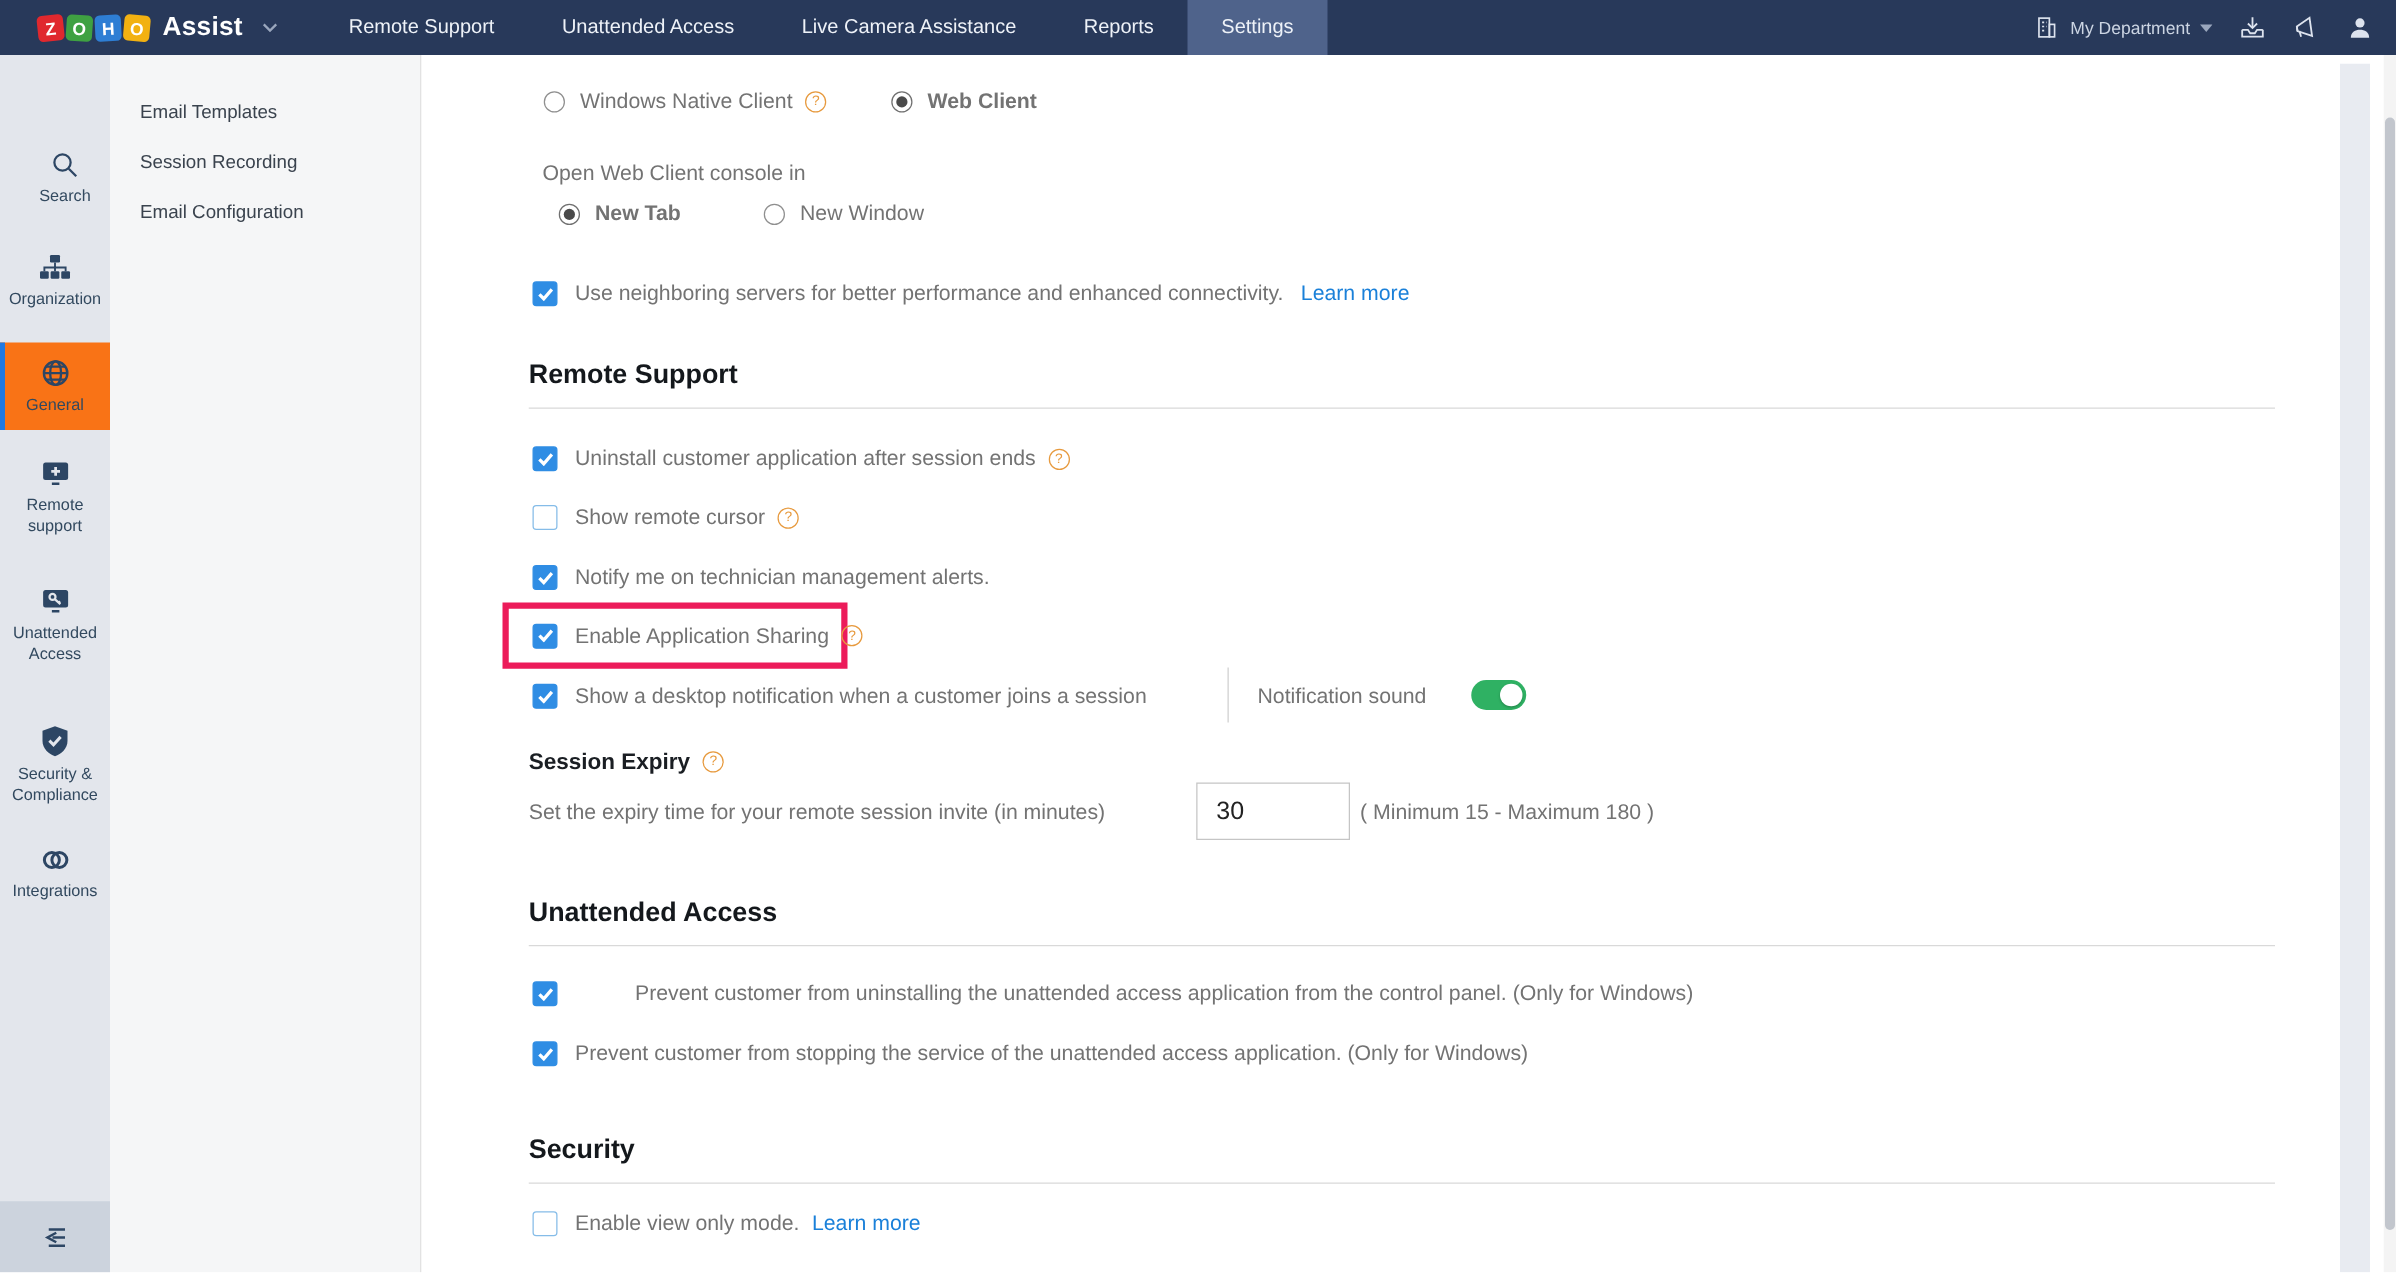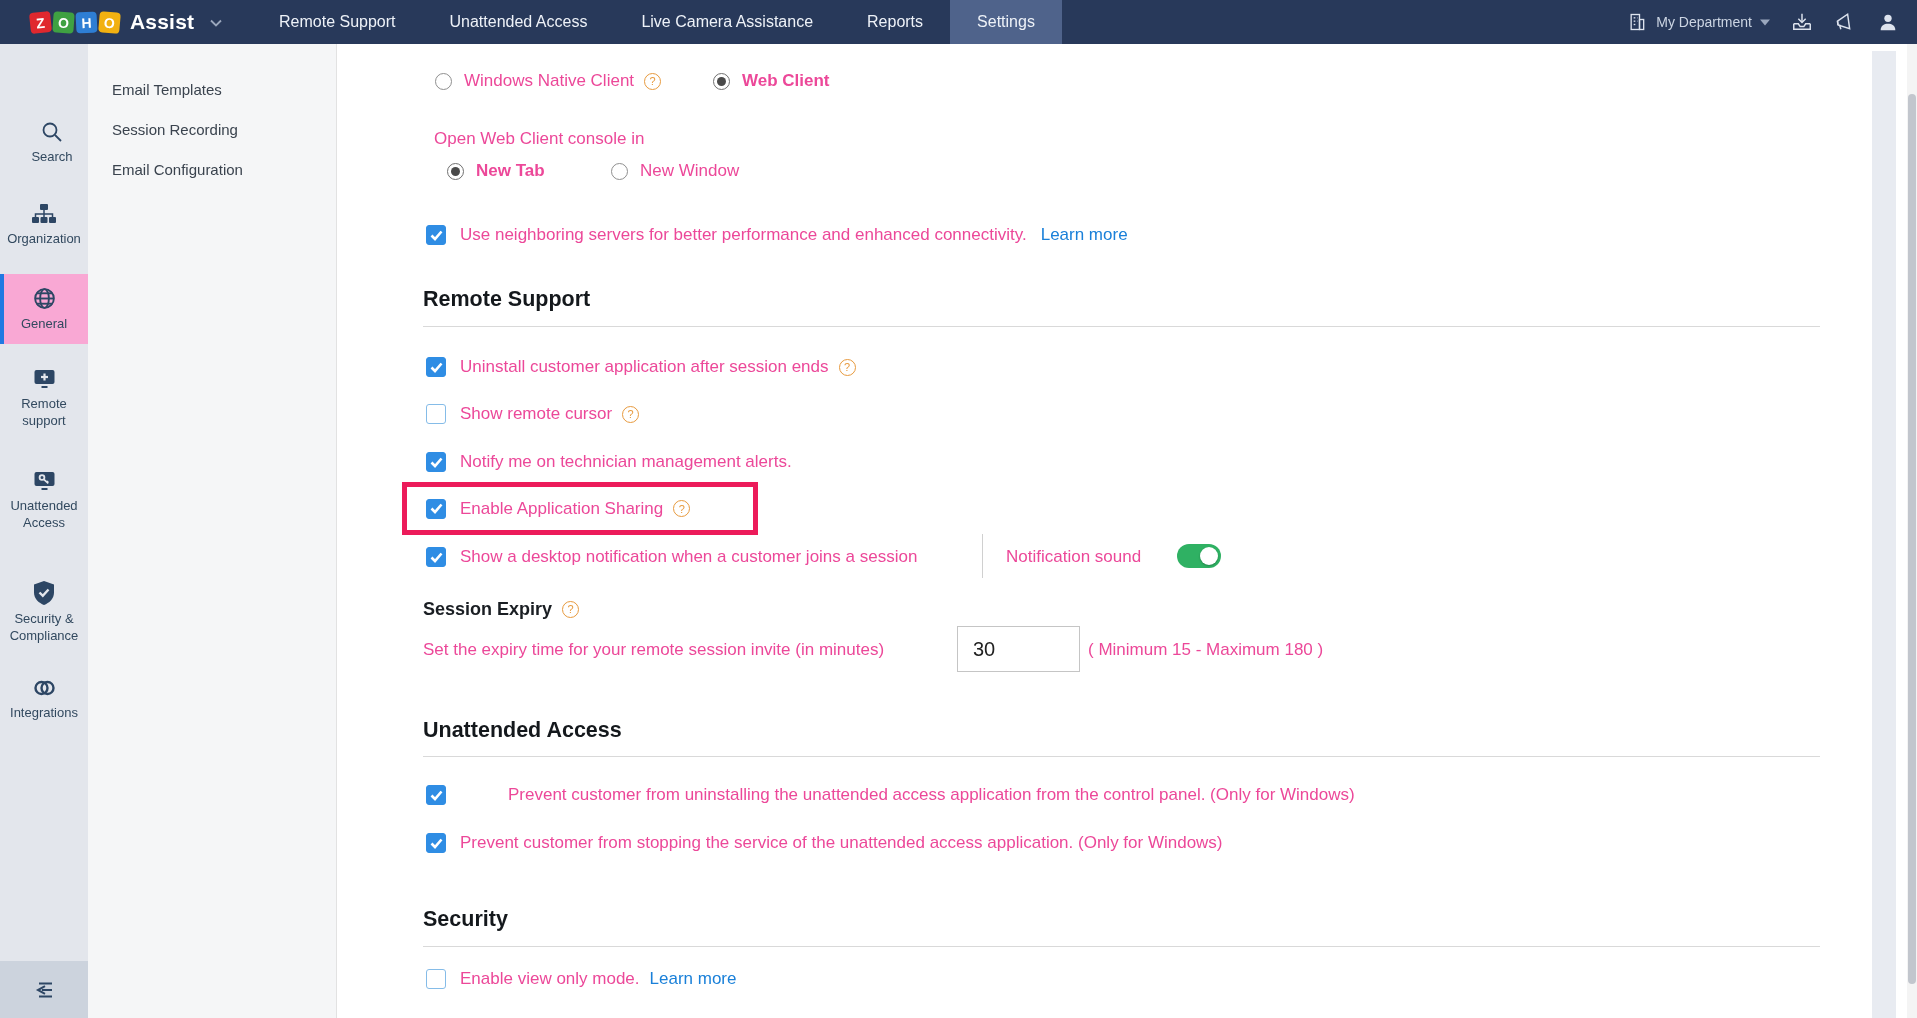--- a/index.html
+++ b/index.html
@@ -24,52 +24,52 @@
   .nav-right { margin-left:auto; display:flex; align-items:center; gap:21px; margin-right:18px;justify-content:center; }
   .dept { display:flex; align-items:center; gap:8px; color:#ccd5e3; font-size:14px; cursor:pointer; }
   .nav-ico { width:22px; height:22px; display:flex; align-items:center; justify-content:center; cursor:pointer; }
   .nav-ico svg { stroke:#dde3ee; fill:none; stroke-width:1.6; }
 
   
   .rail { position:absolute; left:0; top:44px; width:88px; bottom:0; background:#e3e6ec; z-index:20; }
   .rail-item { position:absolute; left:0; width:88px; display:flex; flex-direction:column; align-items:center; cursor:pointer; }
   .rail-item svg { stroke:#2d4664; fill:none; stroke-width:1.8; }
   .rail-label { margin-top:5px; font-size:13px; color:#32495f; text-align:center; line-height:1.3; padding:0 4px; }
-  .rail-item.active-tile { background:#f9a8d4; height:70px; justify-content:center; }
+  .rail-item.active-tile { background:#f97316; height:70px; justify-content:center; }
   .active-bar { position:absolute; left:0; top:0; bottom:0; width:4px; background:#2079e2; }
   .rail-bottom { position:absolute; left:0; bottom:0; width:88px; height:57px; background:#ccd3dd; display:flex; align-items:center; justify-content:center; cursor:pointer; }
   .rail-bottom svg { stroke:#2d4664; fill:none; stroke-width:2; }
 
   
   .subnav { position:absolute; left:88px; top:44px; width:249px; bottom:0; background:#f5f6f7; border-right:1px solid #e2e2e2; z-index:10; padding-top:26px; }
   .subnav-item { height:40px; line-height:40px; padding-left:24px; font-size:15px; color:#3a434e; cursor:pointer; white-space:nowrap; }
   .subnav-item.active { background:#dcebf5; color:#1d2935; font-weight:bold; }
 
   
   .main { position:absolute; left:337px; top:44px; width:1535px; bottom:0; background:#fff; }
   .row { position:absolute; display:flex; align-items:center; }
-  .lbl { font-size:17px; color:#ec4899; white-space:nowrap; }
+  .lbl { font-size:17px; color:#737373; white-space:nowrap; }
   .heading { font-size:21.5px; font-weight:bold; color:#14181c; white-space:nowrap; }
   .subheading { font-size:18px; font-weight:bold; color:#1a1e23; white-space:nowrap; }
   .hline { position:absolute; left:86px; width:1397px; border-top:1px solid #d9d9d9; }
   .link { color:#1a80d9; font-size:17px; cursor:pointer; white-space:nowrap; }
 
   .cb { width:20px; height:20px; border-radius:3px; flex:0 0 auto; margin-right:14px; display:flex; align-items:center; justify-content:center; cursor:pointer; }
   .cb.checked { background:#2f8de4; border:1px solid #2f8de4; }
   .cb.checked svg { stroke:#fff; fill:none; stroke-width:2.6; }
   .cb.unchecked { background:#fff; border:1.5px solid #85bce8; }
 
   .radio { width:17px; height:17px; border-radius:50%; flex:0 0 auto; margin-right:12px; display:flex; align-items:center; justify-content:center; cursor:pointer; background:#fff; }
   .radio.unsel { border:1.5px solid #8f8f8f; }
   .radio.sel { border:1.5px solid #707070; }
   .radio.sel::after { content:""; width:9px; height:9px; border-radius:50%; background:#4a4a4a; }
 
   .help { width:17px; height:17px; border-radius:50%; border:1.2px solid #e79a3e; color:#e79a3e; font-size:11px; display:inline-flex; align-items:center; justify-content:center; margin-left:10px; flex:0 0 auto; cursor:pointer; }
 
-  .redbox { position:absolute; left:65px; top:438px; width:356px; height:53px; border:5px solid #ec1b5a; display:flex; align-items:center; padding-left:19px; }
+  .redbox { position:absolute; left:65px; top:438px; width:276px; height:53px; border:5px solid #ec1b5a; display:flex; align-items:center; padding-left:19px; }
 
   .vdivider { position:absolute; left:645px; top:490px; width:1px; height:44px; background:#d0d0d0; }
   .toggle { position:absolute; left:840px; top:500px; width:44px; height:24px; border-radius:12px; background:#2fb163; cursor:pointer; }
   .toggle .knob { position:absolute; right:3px; top:3px; width:18px; height:18px; border-radius:50%; background:#fff; box-shadow:0 1px 2px rgba(0,0,0,.25); }
 
   .expiry-input { position:absolute; left:620px; top:582px; width:123px; height:46px; border:1px solid #c5c5c5; font-size:20px; color:#222; padding-left:15px; font-family:"Liberation Sans", sans-serif; background:#fff; }
 
   
   .scroll-strip { position:absolute; left:1872px; top:51px; width:24px; bottom:0; background:#e8ebf1; }
   .scrollbar-track { position:absolute; left:1907px; top:44px; width:10px; bottom:0; background:#f4f4f4; }

